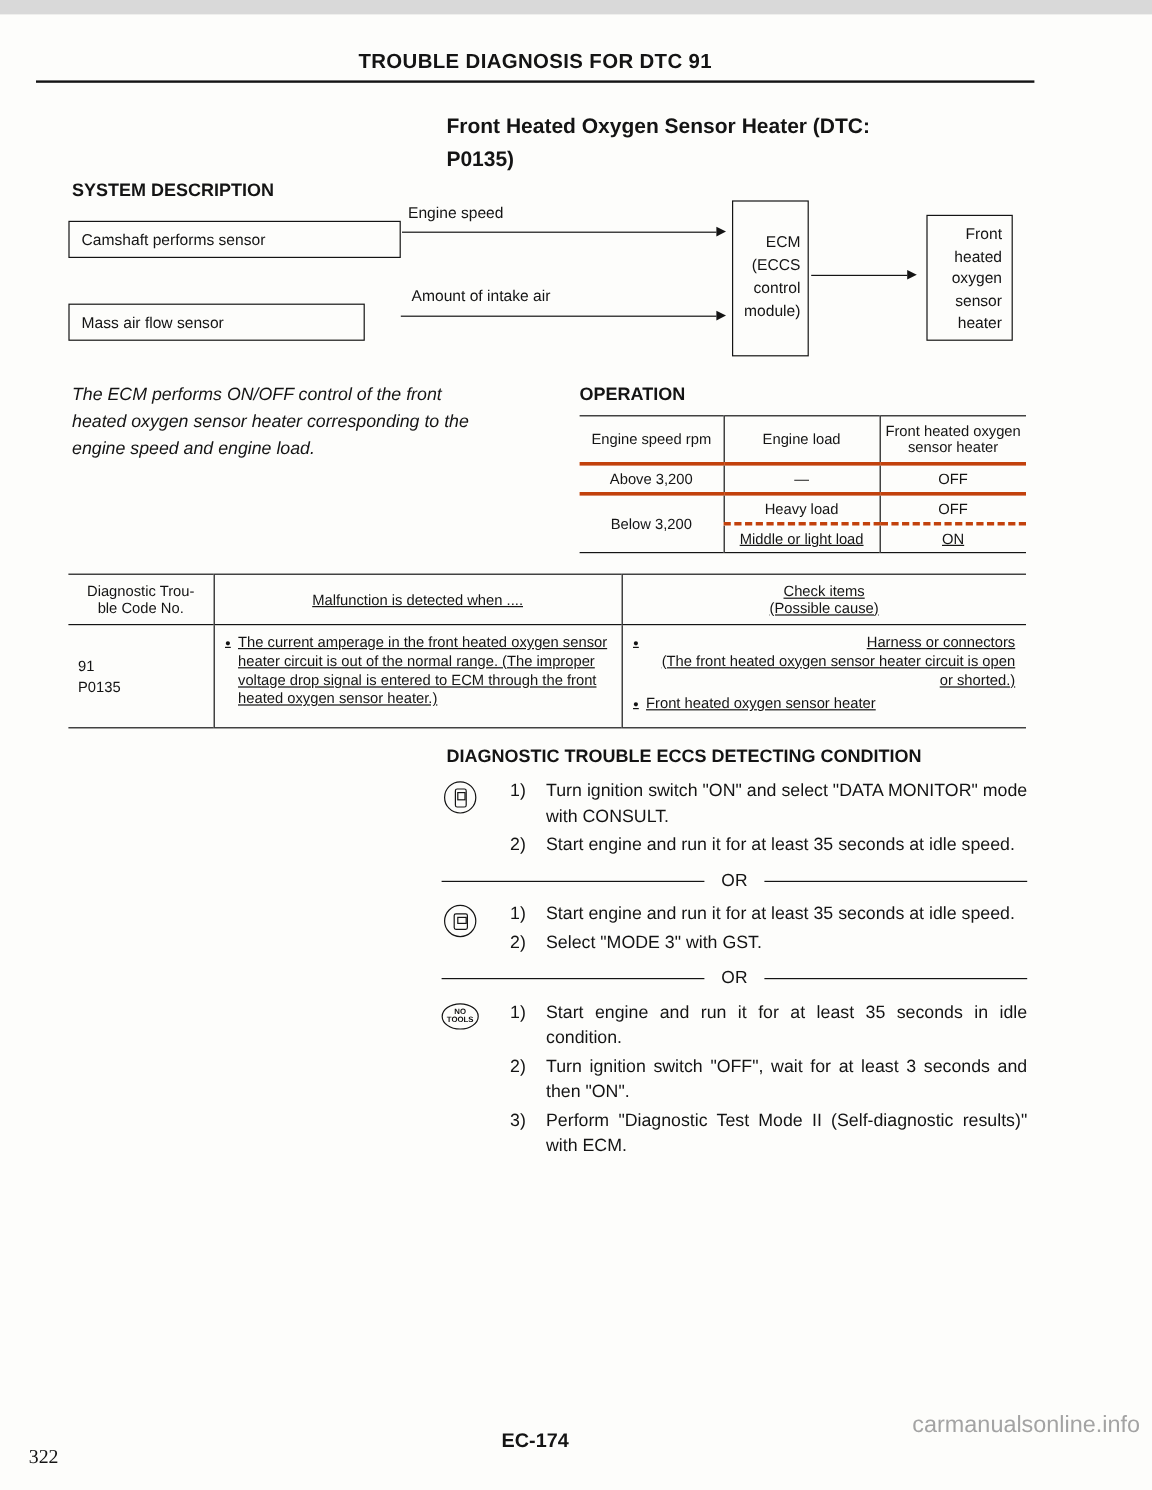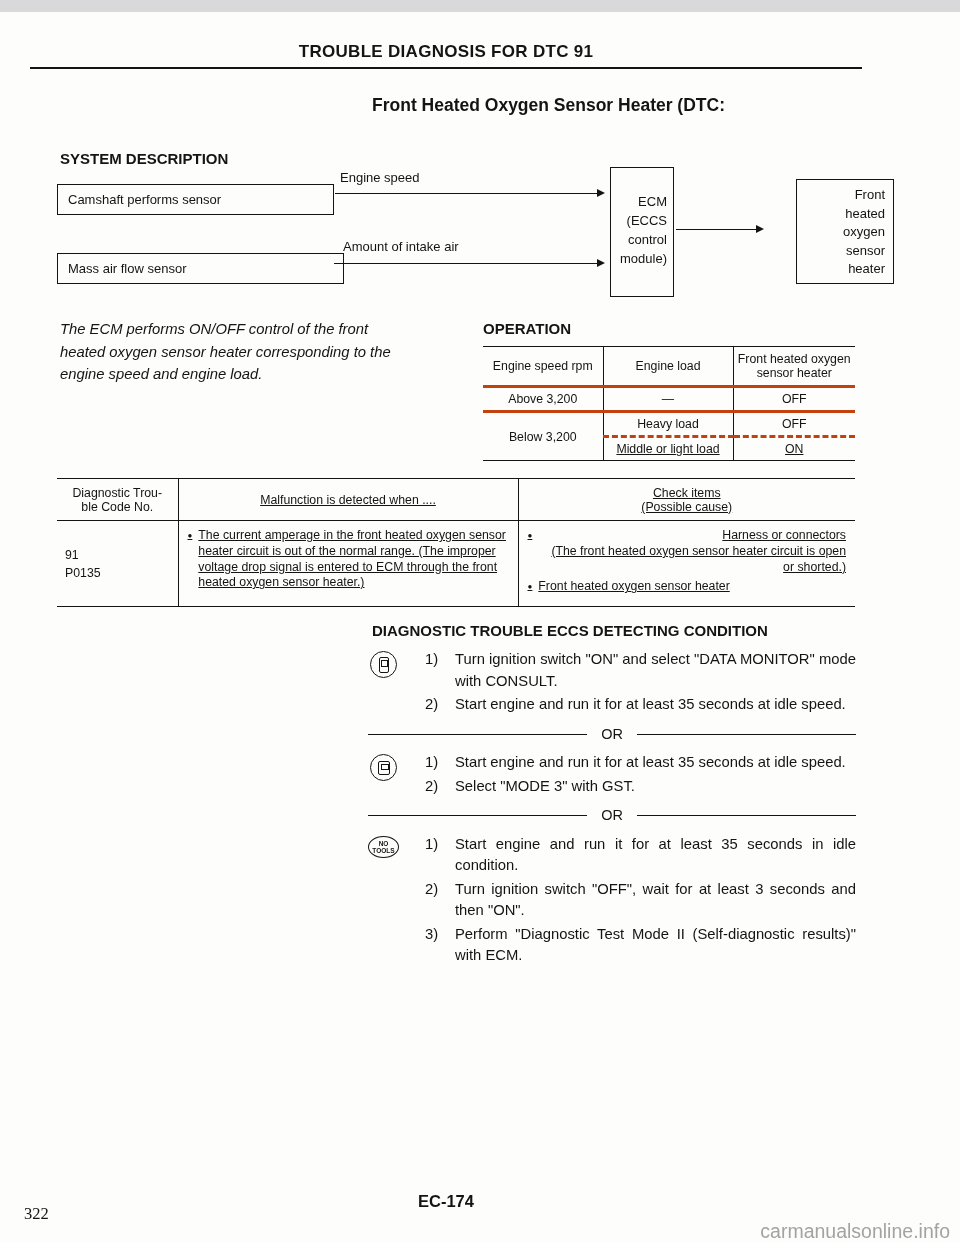--- a/index.html
+++ b/index.html
@@ -29,23 +29,23 @@
   .doc-title {
     position: absolute; left: 372px; top: 80px;
     font-size: 17.5px; font-weight: bold; line-height: 27px;
   }
 
   .sys-heading { position: absolute; left: 60px; top: 138px; font-size: 15px; font-weight: bold; }
 
   
   .box { position: absolute; border: 1.6px solid #141414; font-size: 13px; background: transparent; }
   .box-camshaft { left: 57px; top: 172px; width: 277px; height: 31px; display: flex; align-items: center; padding-left: 10px; }
-  .box-mass     { left: 57px; top: 241px; width: 287px; height: 31px; display: flex; align-items: center; padding-left: 10px; }
+  .box-mass     { left: 57px; top: 241px; width: 247px; height: 31px; display: flex; align-items: center; padding-left: 10px; }
   .box-ecm      { left: 610px; top: 155px; width: 64px;  height: 130px; padding: 24px 6px 0; line-height: 19px; }
-  .box-heater   { left: 796px; top: 167px; width: 98px;  height: 105px; padding: 6px 8px 0; line-height: 18.5px; }
+  .box-heater   { left: 772px; top: 167px; width: 72px;  height: 105px; padding: 6px 8px 0; line-height: 18.5px; }
 
   .diagram-label { position: absolute; font-size: 13px; }
   .lbl-engine-speed { left: 340px; top: 158px; }
   .lbl-intake-air   { left: 343px; top: 227px; }
 
   .arrow { position: absolute; height: 0; border-top: 1.4px solid #141414; }
   .arrow::after {
     content: ""; position: absolute; right: -8px; top: -5.2px; width: 0; height: 0;
     border-top: 4.5px solid transparent; border-bottom: 4.5px solid transparent;
     border-left: 8px solid #141414;
@@ -109,32 +109,33 @@
   .gst-device::after { content: ""; position: absolute; left: 2px; top: 2px; width: 6px; height: 4px; border: 1px solid #141414; }
   .no-tools-oval {
     width: 31px; height: 22px; border: 1.5px solid #141414; border-radius: 50%;
     display: flex; align-items: center; justify-content: center;
     font-size: 6.5px; font-weight: bold; line-height: 7px; text-align: center;
   }
 
   
   .footer-code { position: absolute; left: 30px; width: 832px; top: 1180px; text-align: center; font-size: 16.5px; font-weight: bold; }
   .page-number { position: absolute; left: 24px; top: 1192px; font-family: "Liberation Serif", serif; font-size: 16.5px; }
-  .watermark { position: absolute; right: 10px; top: 1208px; font-size: 19.5px; color: #a3a3a3; }
+  .watermark { position: absolute; right: 10px; top: 1164px; font-size: 19.5px; color: #a3a3a3; }
 </style>
 </head>
 <body>
 
 <div class="page">
 
   <div class="doc-header">TROUBLE DIAGNOSIS FOR DTC 91</div>
   <div class="header-rule"></div>
 
   <div class="doc-title">
     <div>Front Heated Oxygen Sensor Heater (DTC:</div>
+    <div>P0135)</div>
   </div>
 
   <div class="sys-heading">SYSTEM DESCRIPTION</div>
 
   <div class="box box-camshaft">Camshaft performs sensor</div>
   <div class="box box-mass">Mass air flow sensor</div>
   <div class="box box-ecm pre">ECM
 (ECCS
 control
 module)</div>

